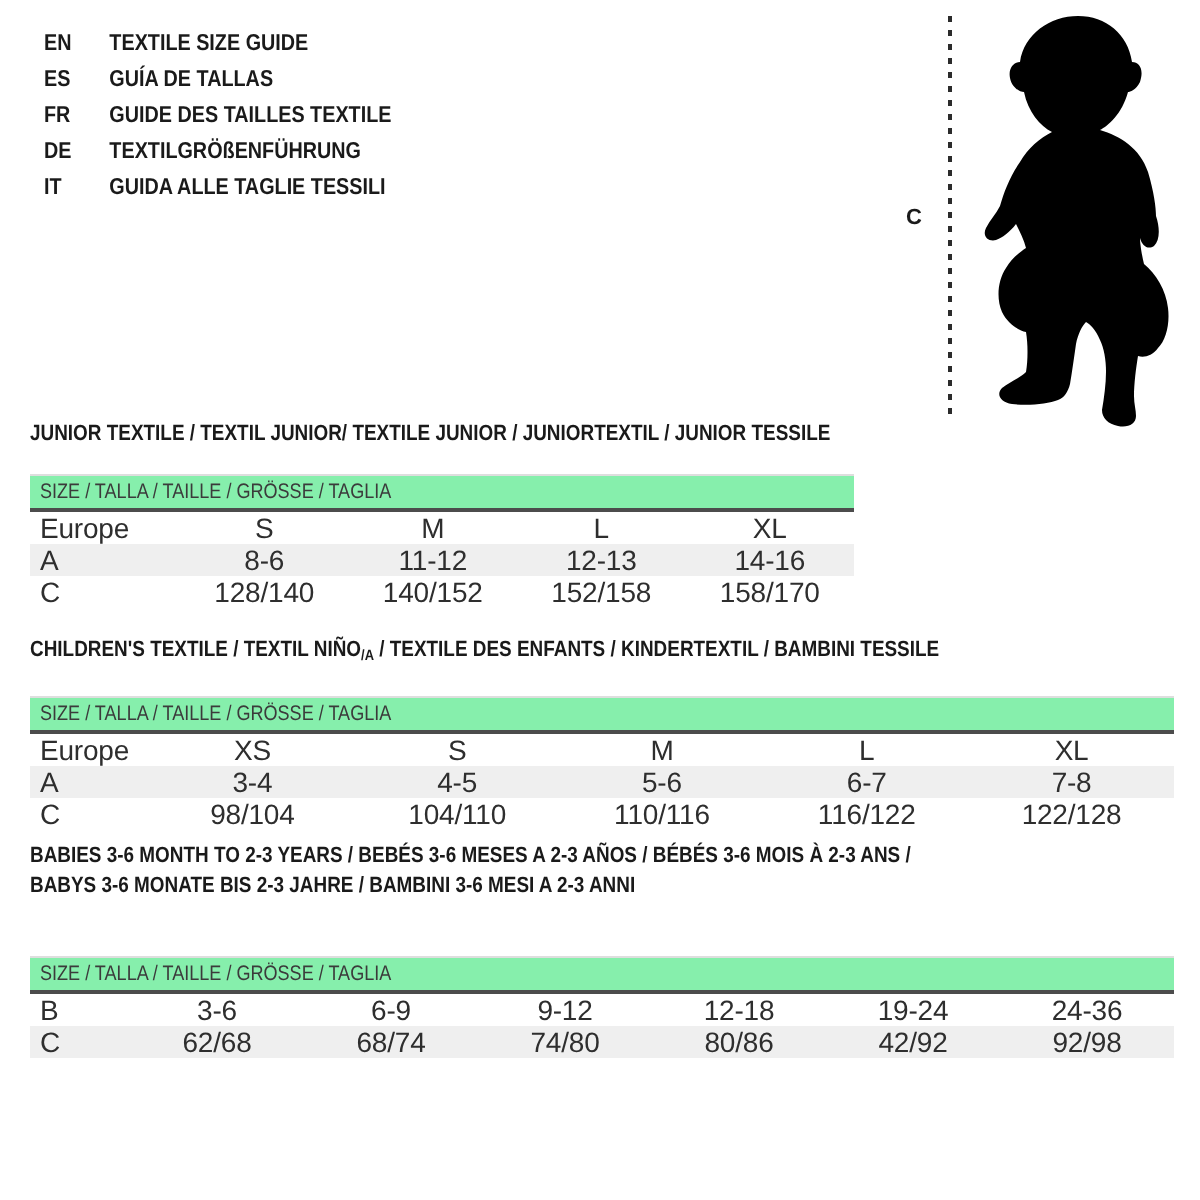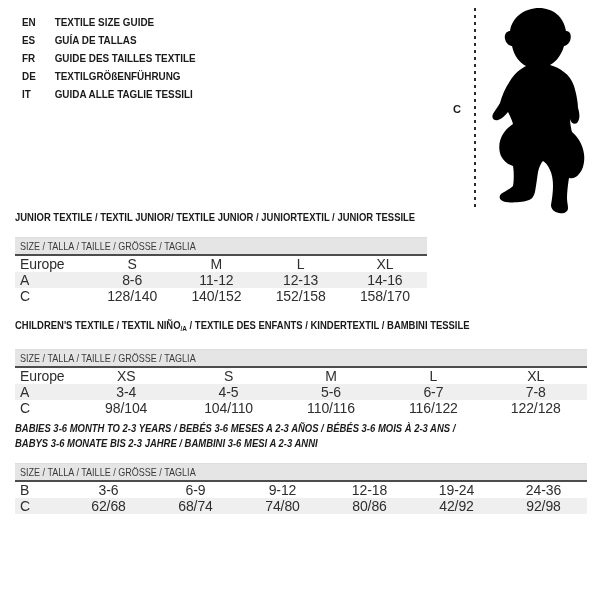--- a/index.html
+++ b/index.html
@@ -18,24 +18,24 @@
   .figure { position:absolute; top:0; left:445px; width:155px; height:215px; }
   .figure svg { position:absolute; top:0; left:0; }
   .fig-label { position:absolute; left:8px; top:103px; font-weight:bold; font-size:11px; }
 
   
   .sec { position:absolute; left:15px; }
   .sec1 { top:210px; width:412px; }
   .sec2 { top:318px; width:572px; }
   .sec3 { top:421px; width:572px; }
   .tbl-title { font-weight:bold; font-size:11px; line-height:14px; margin-bottom:13px; }
-  .sec3 .tbl-title { line-height:15px; margin-bottom:12px;font-style:italic; }
+  .sec3 .tbl-title { line-height:15px; margin-bottom:27px; }
   .tbl-title .sub { font-size:7.5px; vertical-align:-2px; }
   .size-band {
-    background:#e5e5e5; border-top:1px solid #dedede; border-bottom:2px solid #4c4c4c;
+    background:#86efac; border-top:1px solid #dedede; border-bottom:2px solid #4c4c4c;
     font-size:10.5px; color:#3b3b3b; padding:1px 0 1px 5px; line-height:14px;
   }
   table { border-collapse:collapse; table-layout:fixed; width:100%;
           font-size:14px; color:#2e2e2e; letter-spacing:-0.1px; }
   td { padding:0 2px; height:16px; line-height:16px; text-align:center; overflow:hidden; }
   td.rowhead { text-align:left; padding-left:5px; }
   tr.alt { background:#efefef; }
 
   
   .notes { position:absolute; top:537px; left:15px; }

